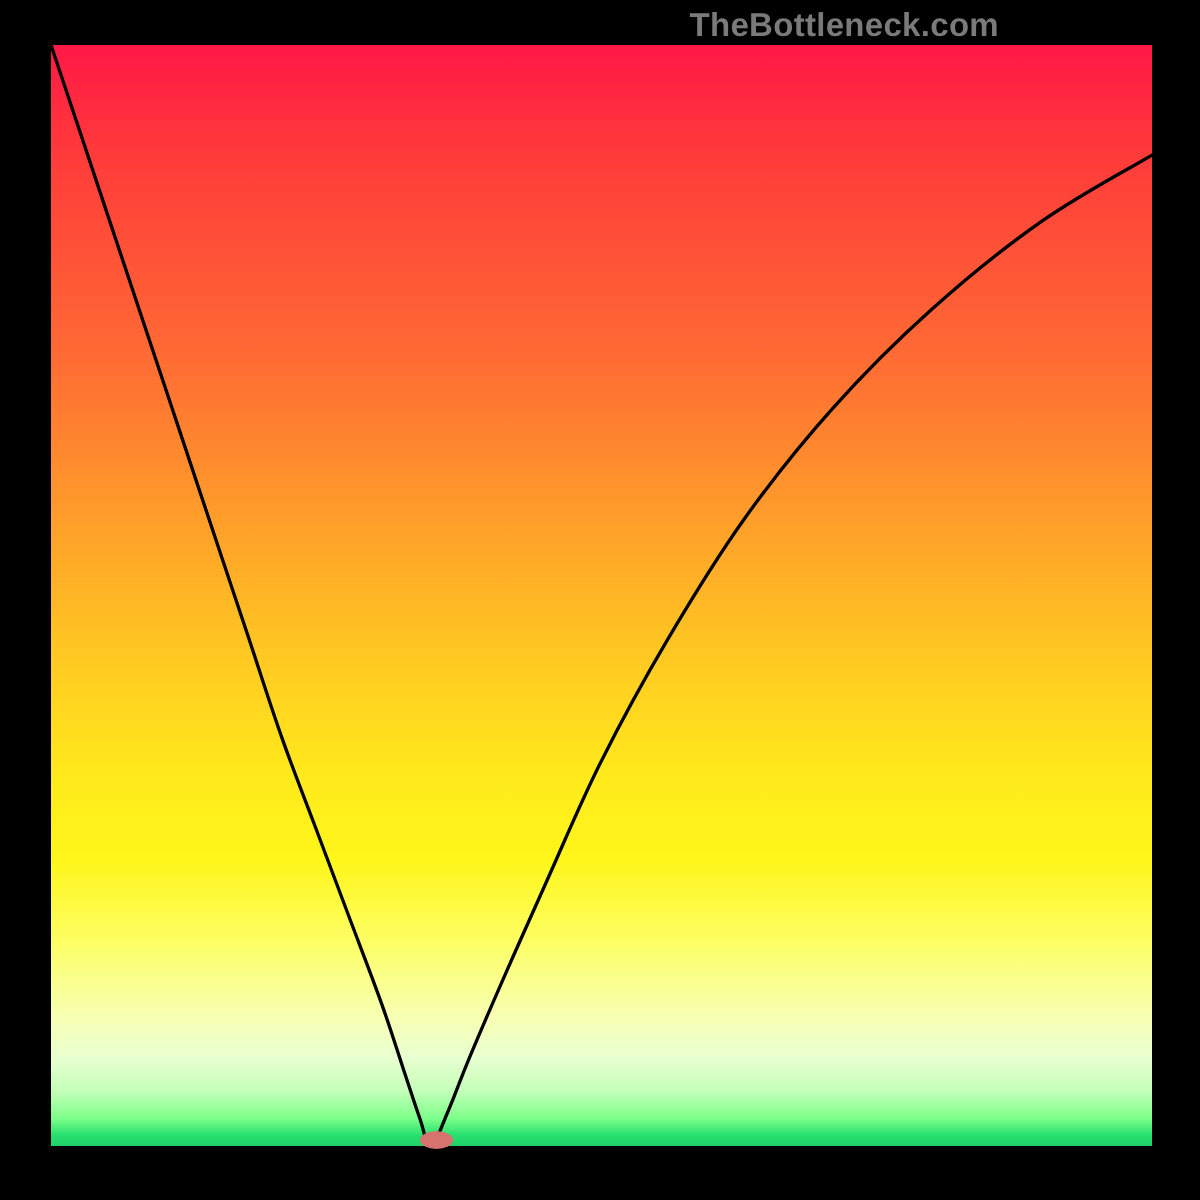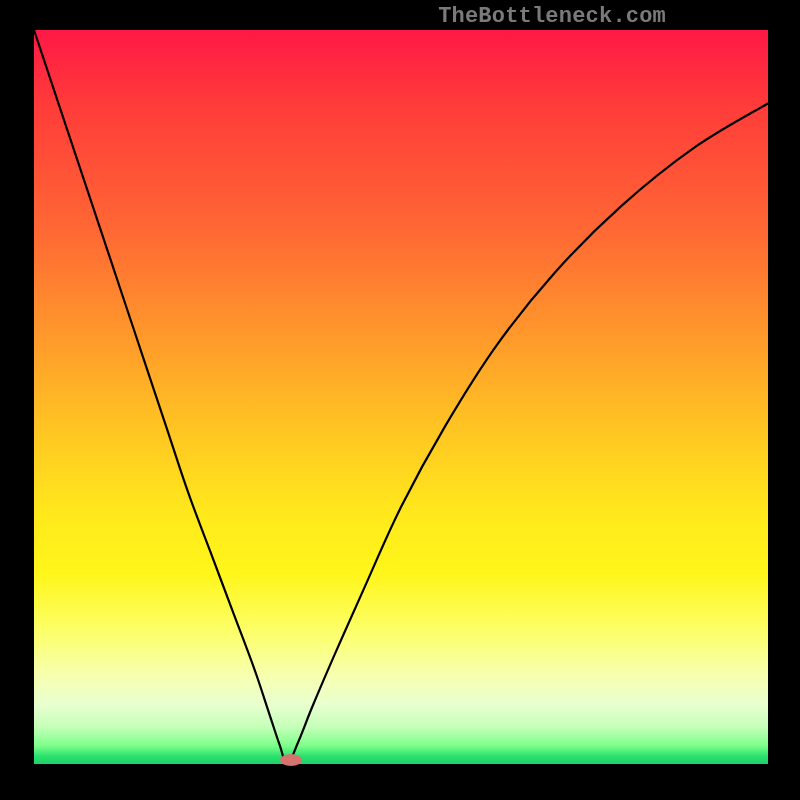--- a/index.html
+++ b/index.html
@@ -9,21 +9,20 @@
     height: 800px;
     background: #000;
     overflow: hidden;
     font-family: Arial, Helvetica, sans-serif;
   }
   .frame {
     position: relative;
     width: 680px;
     height: 800px;
     background: #000;
-    font-family: Liberation Mono, monospace;
   }
   .watermark {
     position: absolute;
     top: 4px;
     right: 14px;
     color: #7a7a7a;
     font-size: 22px;
     font-weight: 600;
     letter-spacing: 0.2px;
     z-index: 10;

